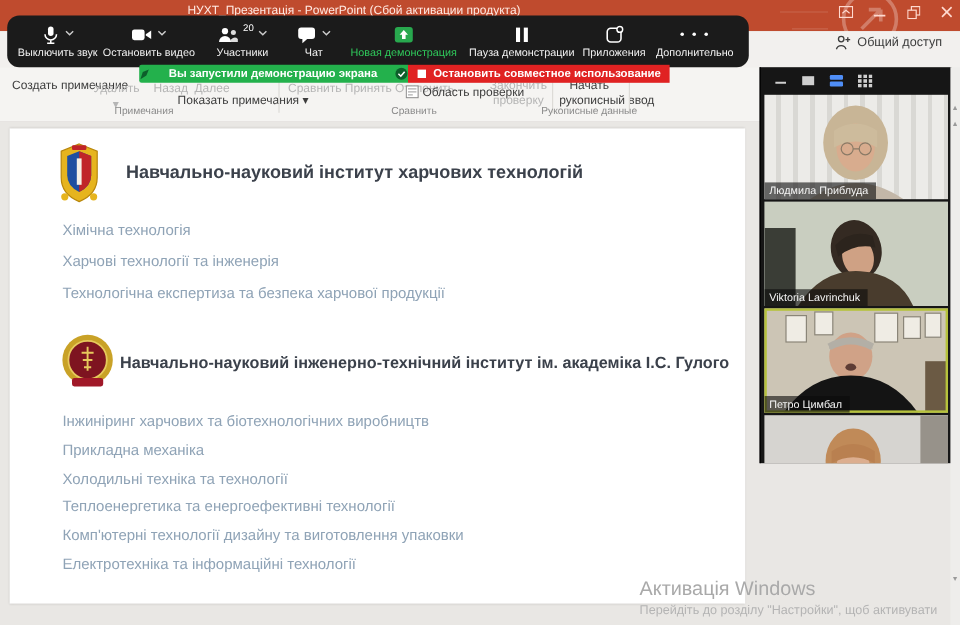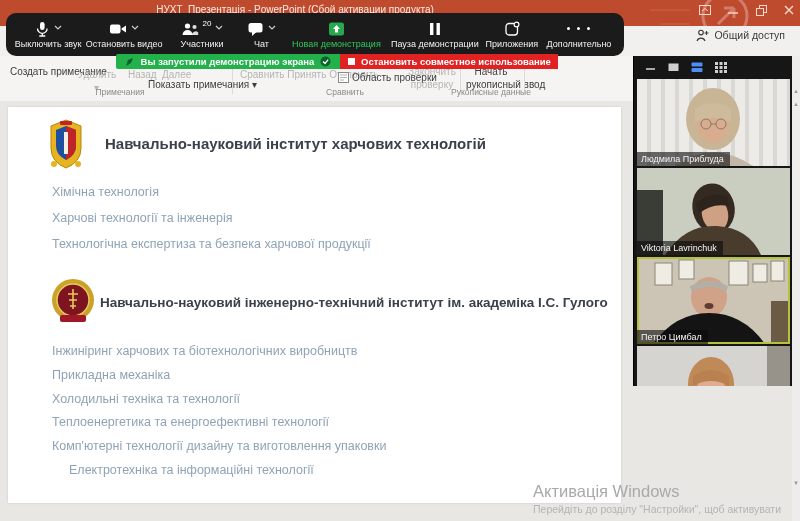--- a/index.html
+++ b/index.html
@@ -35,21 +35,21 @@
   .tb-label{font-size:9px;color:#f2f2f2;white-space:nowrap;}
   .tb-label.green{color:#2fc95b;}
   .tb-iconrow{display:flex;align-items:flex-start;gap:4px;height:16px;}
   .tb-badge{font-size:8px;color:#fff;margin-top:-2px;}
   .chev{margin-top:4px;}
   .dots span{display:inline-block;width:3px;height:3px;border-radius:50%;background:#fff;margin:0 1.5px;}
 
   
   .banner{position:absolute;top:54px;height:15px;display:flex;align-items:center;z-index:40;
     font-size:9.5px;font-weight:bold;color:#fff;box-sizing:border-box;}
-  .banner.green{left:116px;width:224px;background:#23b14c;justify-content:center;gap:6px;border-radius:2px 0 0 2px;}
+  .banner.green{left:116px;width:224px;background:#23b14c;justify-content:space-between;gap:6px;border-radius:2px 0 0 2px;}
   .banner.red{left:340px;width:218px;background:#e02222;padding-left:8px;gap:6px;}
   .stop-sq{width:7px;height:7px;background:#fff;flex:0 0 auto;}
 
   
   .slide-wrap{position:absolute;left:0;top:101px;width:633px;height:420px;background:#e9e7e4;}
   .slide{position:absolute;left:8px;top:6px;width:613px;height:396px;background:#fff;
     box-shadow:0 0 2px rgba(0,0,0,.15);}
   .sl-head{position:absolute;color:#3b414b;font-weight:bold;}
   .sl-item{position:absolute;left:44px;color:#8fa3b6;font-size:12.5px;white-space:nowrap;}
 
@@ -286,21 +286,21 @@
         <circle cx="23" cy="23" r="16" fill="#7e1420" stroke="#e6c95c" stroke-width="1.5"></circle>
         <path d="M23 12 v20 M18 17 h10 M19 23 h8 M20 29 h6" stroke="#e6c95c" stroke-width="1.6"></path>
         <rect x="10" y="38" width="26" height="7" rx="2" fill="#a01828"></rect>
       </svg>
       <div class="sl-head" style="left:92px;top:188px;font-size:13.5px;">Навчально-науковий інженерно-технічний інститут ім. академіка І.С. Гулого</div>
       <div class="sl-item" style="top:237px;">Інжиніринг харчових та біотехнологічних виробництв</div>
       <div class="sl-item" style="top:261px;">Прикладна механіка</div>
       <div class="sl-item" style="top:285px;">Холодильні техніка та технології</div>
       <div class="sl-item" style="top:308px;">Теплоенергетика та енергоефективні технології</div>
       <div class="sl-item" style="top:332px;">Комп'ютерні технології дизайну та виготовлення упаковки</div>
-      <div class="sl-item" style="top:356px;margin-left:17px;">Електротехніка та інформаційні технології</div>
+      <div class="sl-item" style="top:356px;">Електротехніка та інформаційні технології</div>
     </div>
   </div>
 
   <div class="wm1">Активація Windows</div>
   <div class="wm2">Перейдіть до розділу "Настройки", щоб активувати</div>
 
   <div class="video-panel">
     <div class="vp-header">
       <svg width="10" height="10">
           <path d="M0 7 h9" stroke="#cfcfcf" stroke-width="1.6"></path>

